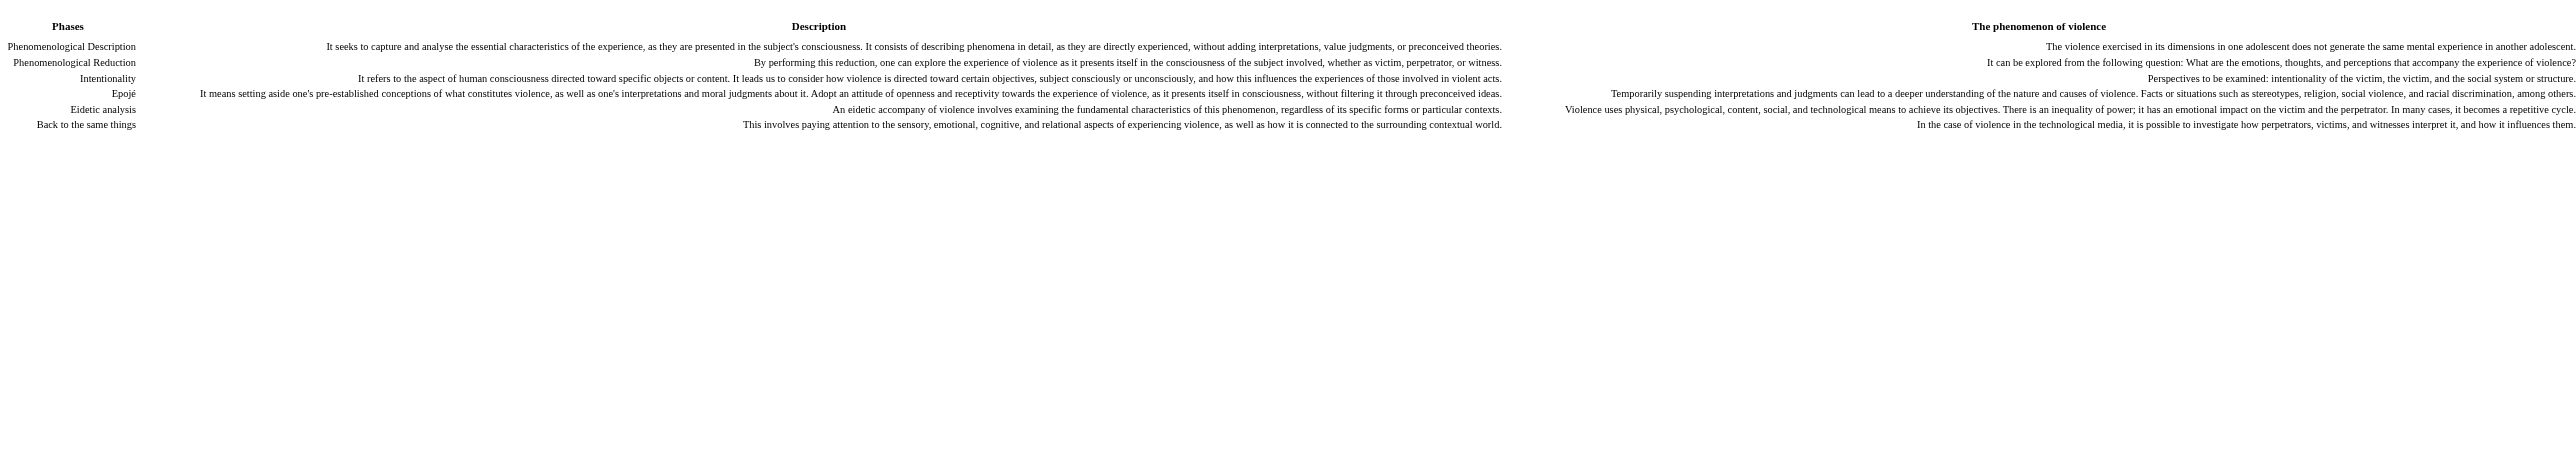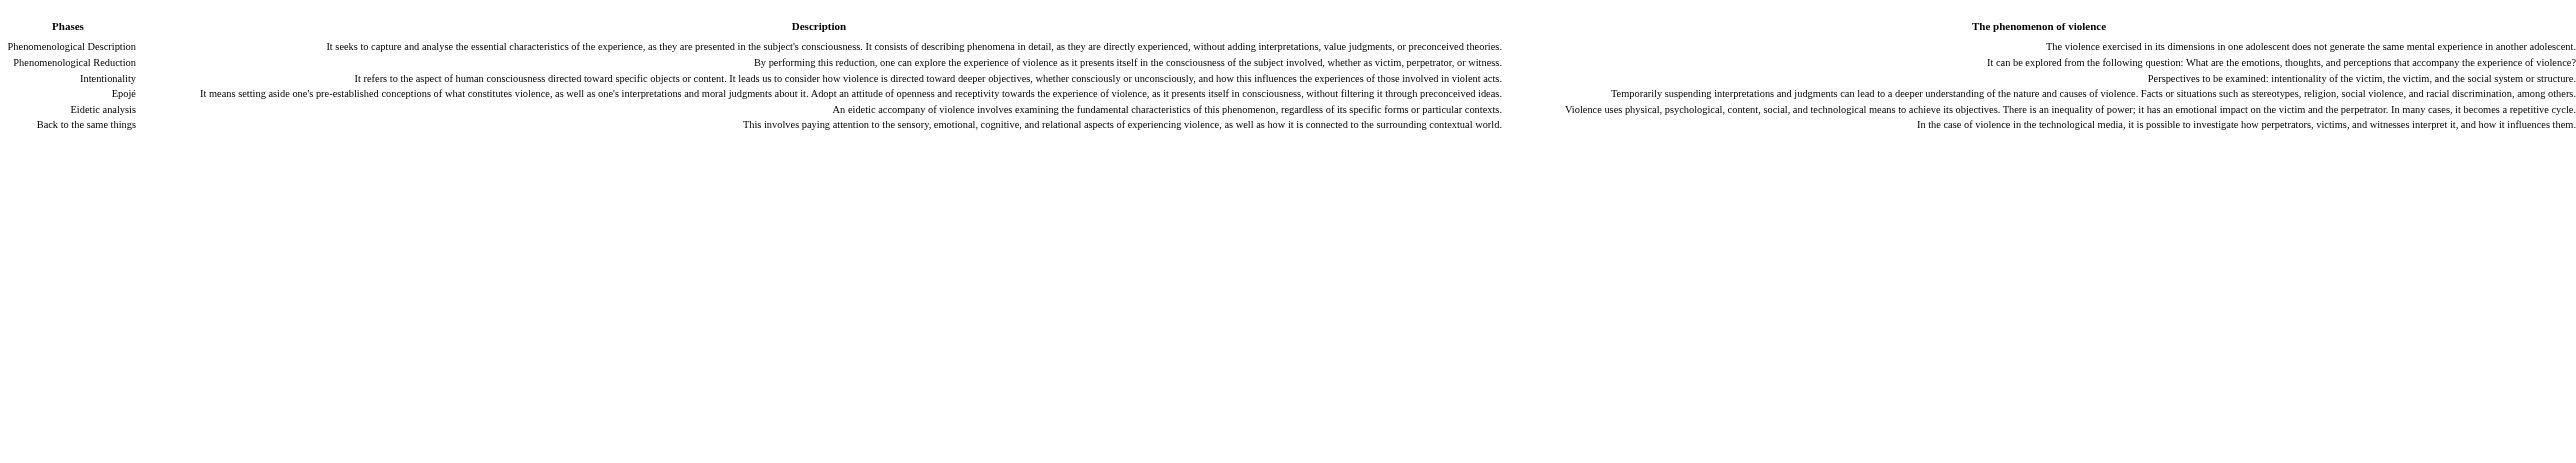--- a/index.html
+++ b/index.html
@@ -76,21 +76,21 @@
         <td class="cell-desc">It seeks to capture and analyse the essential characteristics of the experience, as they are presented in the subject's consciousness. It consists of describing phenomena in detail, as they are directly experienced, without adding interpretations, value judgments, or preconceived theories.</td>
         <td class="cell-viol">The violence exercised in its dimensions in one adolescent does not generate the same mental experience in another adolescent.</td>
       </tr>
       <tr>
         <td class="cell-phase">Phenomenological Reduction</td>
         <td class="cell-desc">By performing this reduction, one can explore the experience of violence as it presents itself in the consciousness of the subject involved, whether as victim, perpetrator, or witness.</td>
         <td class="cell-viol">It can be explored from the following question: What are the emotions, thoughts, and perceptions that accompany the experience of violence?</td>
       </tr>
       <tr>
         <td class="cell-phase">Intentionality</td>
-        <td class="cell-desc">It refers to the aspect of human consciousness directed toward specific objects or content. It leads us to consider how violence is directed toward deeper objectives, whether consciously or unconsciously, and how this influences the experiences of those involved in violent acts.</td>
+        <td class="cell-desc">It refers to the aspect of human consciousness directed toward specific objects or content. It leads us to consider how violence is directed toward certain objectives, subject consciously or unconsciously, and how this influences the experiences of those involved in violent acts.</td>
         <td class="cell-viol">Perspectives to be examined: intentionality of the victim, the victim, and the social system or structure.</td>
       </tr>
       <tr>
         <td class="cell-phase">Epojé</td>
         <td class="cell-desc">It means setting aside one's pre-established conceptions of what constitutes violence, as well as one's interpretations and moral judgments about it. Adopt an attitude of openness and receptivity towards the experience of violence, as it presents itself in consciousness, without filtering it through preconceived ideas.</td>
         <td class="cell-viol">Temporarily suspending interpretations and judgments can lead to a deeper understanding of the nature and causes of violence. Facts or situations such as stereotypes, religion, social violence, and racial discrimination, among others.</td>
       </tr>
       <tr>
         <td class="cell-phase">Eidetic analysis</td>
         <td class="cell-desc">An eidetic accompany of violence involves examining the fundamental characteristics of this phenomenon, regardless of its specific forms or particular contexts.</td>

